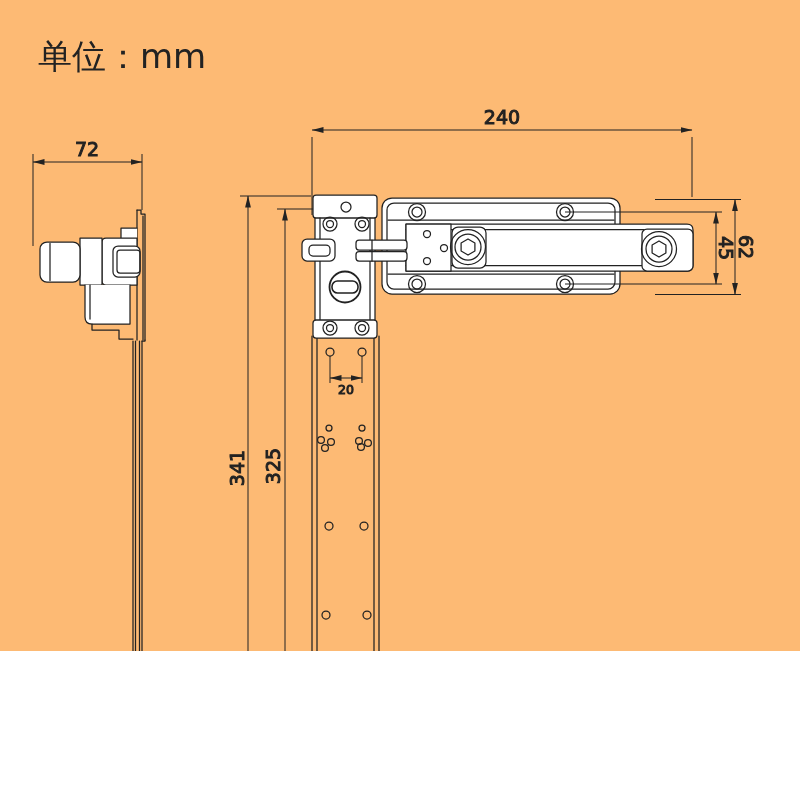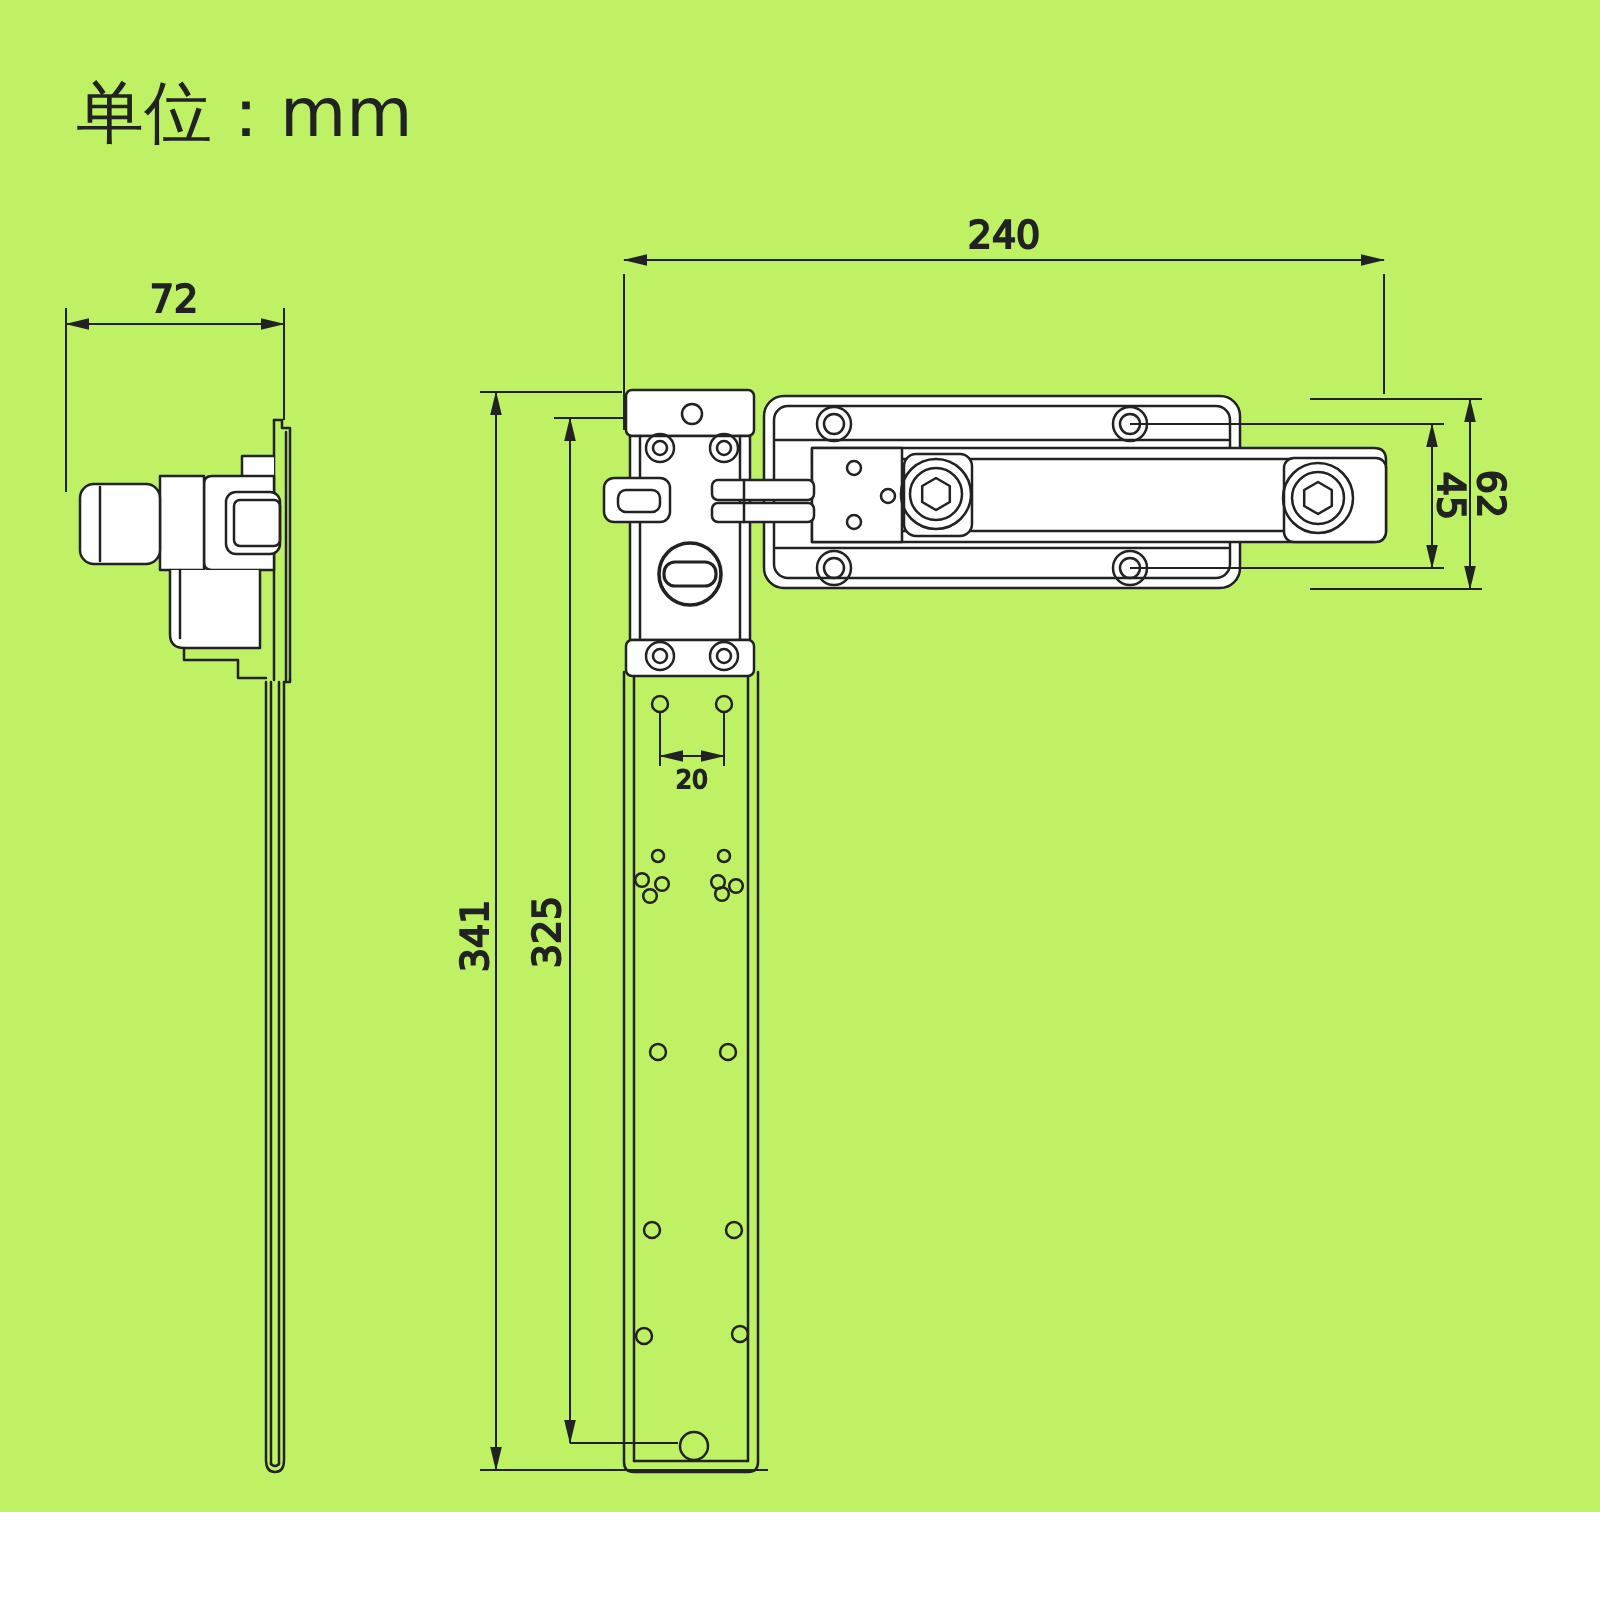--- a/index.html
+++ b/index.html
@@ -1,16 +1,16 @@
 <!DOCTYPE html>
 <html><head>
 <meta charset="utf-8">
 <style>
   html,body{margin:0;padding:0;background:#ffffff;}
-  #canvas{position:relative;width:800px;height:756px;background:#bef264;overflow:hidden;
+  #canvas{position:relative;width:800px;height:651px;background:#fdba74;overflow:hidden;
           font-family:"DejaVu Sans","Liberation Sans",sans-serif;}
   svg{display:block;}
   text{font-family:"DejaVu Sans","Liberation Sans",sans-serif;fill:#222;}
   .dim-text{font-size:19px;}
   .part{stroke:#222;stroke-width:1.25;fill:none;stroke-linejoin:round;stroke-linecap:round;}
   .dim{stroke:#222;stroke-width:1;fill:none;}
   .white{fill:#ffffff;}
 </style>
 </head>
 <body>

